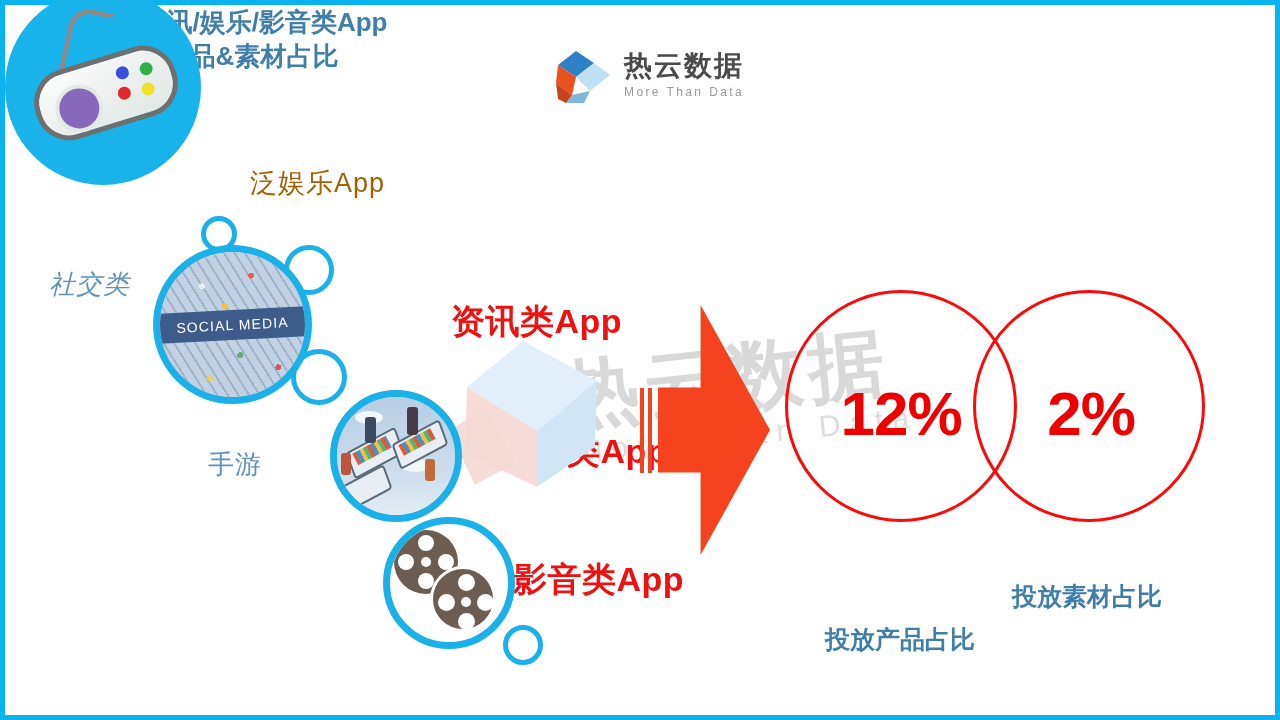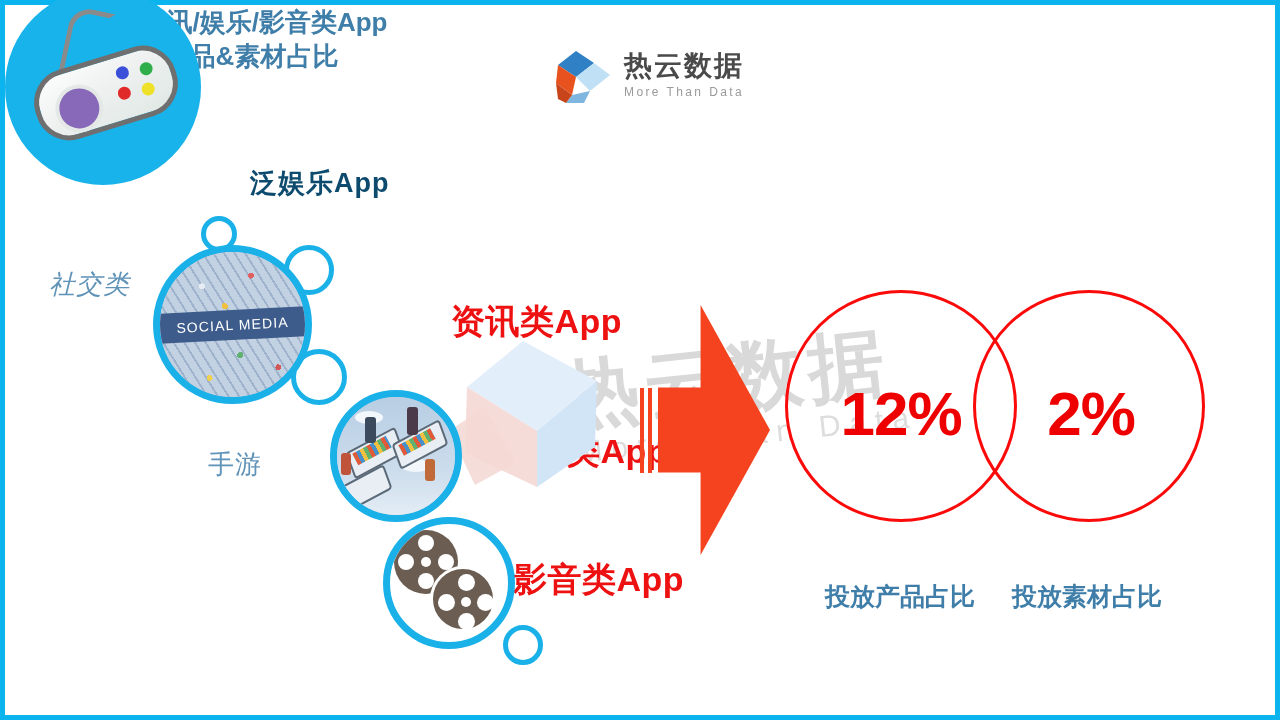--- a/index.html
+++ b/index.html
@@ -33,21 +33,21 @@
 
   
   #logo{position:absolute;left:545px;top:38px;width:200px;height:66px;display:flex;align-items:center;}
   #logo .mark{width:64px;height:62px;position:relative;flex:none;}
   #logo .txt{margin-left:10px;}
   #logo .brand{font-size:28px;font-weight:bold;color:#4a4a4a;letter-spacing:2px;line-height:30px;}
   #logo .tag{font-size:12px;color:#9a9a9a;letter-spacing:2.4px;line-height:18px;margin-top:2px;}
 
   
   .head-blue{
-    position:absolute;color:#0c4a6e;font-weight:bold;
+    position:absolute;color:#a16207;font-weight:normal;
     white-space:nowrap;
   }
   #fan-title{left:245px;top:160px;font-size:27px;letter-spacing:1px;}
   #main-title{
     left:760px;top:160px;width:440px;text-align:center;
     font-size:26px;line-height:34px;color:#3f7ea9;font-weight:bold;
     white-space:nowrap;
   }
   .cat-light{
     position:absolute;color:#5f93b8;font-size:26px;
@@ -157,21 +157,21 @@
   .vnum{
     position:absolute;top:88px;font-size:62px;font-weight:bold;color:#ee0000;
     white-space:nowrap;letter-spacing:-1px;
   }
   #n-left{left:35px;width:162px;text-align:center;}
   #n-right{left:225px;width:162px;text-align:center;}
   .vlabel{
     position:absolute;top:575px;font-size:25px;font-weight:bold;color:#3f7ea9;
     white-space:nowrap;text-align:center;
   }
-  #lab-left{left:795px;width:200px;}
+  #lab-left{left:795px;width:200px;margin-top:43px;}
   #lab-right{left:982px;width:200px;}
 
   
   #footer{
     position:absolute;left:0;right:0;top:683px;text-align:center;
     font-size:13px;color:#5a5a5a;letter-spacing:0.6px;
   }
 </style>
 </head>
 <body>

